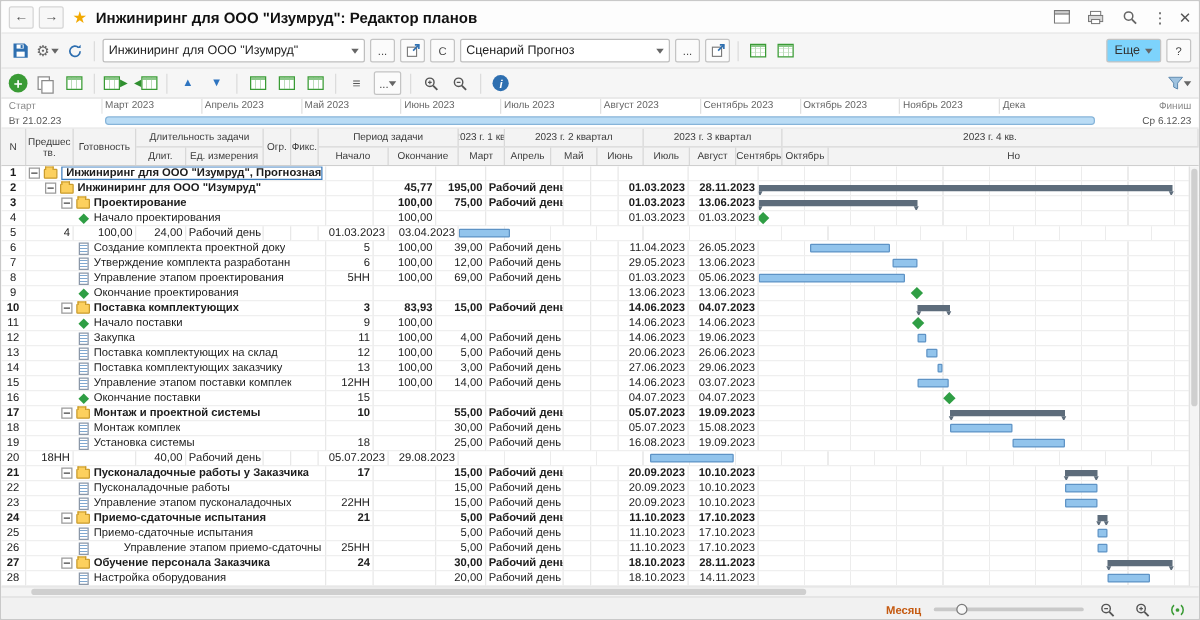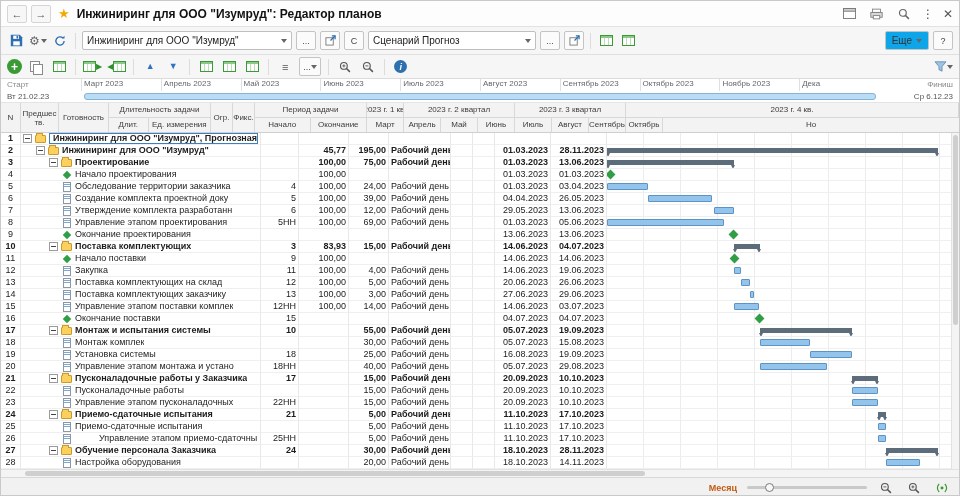--- a/index.html
+++ b/index.html
@@ -17,21 +17,21 @@
 
   
   .toolbar1{height:28px;background:#f6f6f6;border-bottom:1px solid #e0e0e0;display:flex;align-items:center;padding:0 6px;gap:4px;flex:none}
   .toolbar2{height:24px;background:#f6f6f6;border-bottom:1px solid #dcdcdc;display:flex;align-items:center;padding:0 6px;gap:5px;flex:none}
   .icbtn{min-width:18px;height:18px;display:inline-flex;align-items:center;justify-content:center;cursor:pointer;border-radius:2px}
   .sep{width:1px;height:16px;background:#dcdcdc;margin:0 2px}
   .combo{height:19px;background:#fff;border:1px solid #bfbfbf;border-radius:2px;display:flex;align-items:center;padding:0 4px;gap:4px;cursor:pointer}
   .combo .val{white-space:nowrap;overflow:hidden;font-size:10px;color:#222}
   .dd{width:0;height:0;border-left:3.5px solid transparent;border-right:3.5px solid transparent;border-top:4px solid #666;flex:none;margin-left:auto}
   .minibtn{height:19px;min-width:20px;border:1px solid #c4c4c4;background:#fbfbfb;border-radius:2px;display:inline-flex;align-items:center;justify-content:center;font-size:9px;color:#444;cursor:pointer;padding:0 3px}
-  .morebtn{height:19px;border:1px solid #c4c4c4;background:#0ea5e9;border-radius:2px;display:inline-flex;align-items:center;gap:4px;padding:0 6px;font-size:10px;color:#333;cursor:pointer}
+  .morebtn{height:19px;border:1px solid #c4c4c4;background:#7dd3fc;border-radius:2px;display:inline-flex;align-items:center;gap:4px;padding:0 6px;font-size:10px;color:#333;cursor:pointer}
   .plusbtn{width:15px;height:15px;border-radius:50%;background:#3a9b35;color:#fff;display:inline-flex;align-items:center;justify-content:center;font-size:12px;font-weight:bold;cursor:pointer;line-height:1}
   .tbl-icon{width:13px;height:11px;border:1px solid #3a9b35;display:inline-block;background-color:#fff;background-image:linear-gradient(#8cc88a 0 2px,transparent 2px),repeating-linear-gradient(90deg,transparent 0 3.2px,#bcdcba 3.2px 4px),repeating-linear-gradient(0deg,transparent 0 2.6px,#d9ecd8 2.6px 3.2px)}
   .arrow-green{color:#2f8f2f;font-size:8px;line-height:1}
   .arrow-blue{color:#2e74c0;font-size:9px;line-height:1}
   .lvl{color:#555;font-size:11px;font-weight:bold}
   .infobtn{width:13px;height:13px;border-radius:50%;background:#2e6fb0;color:#fff;font-size:9px;font-style:italic;font-weight:bold;display:inline-flex;align-items:center;justify-content:center}
   .doc-pair{width:12px;height:12px;position:relative;display:inline-block}
   .doc-pair::before,.doc-pair::after{content:"";position:absolute;width:8px;height:9px;background:#fff;border:1px solid #8a8a8a}
   .doc-pair::before{left:0;top:0}
   .doc-pair::after{left:3px;top:3px}
@@ -410,24 +410,20 @@
           <div class="td w-ogr"></div>
           <div class="td w-fix"></div>
           <div class="td w-start num">01.03.2023</div>
           <div class="td w-end num">01.03.2023</div>
           <div class="gantt-cell">
             <div class="g-ms" style="left: 0px;"></div>
           </div>
         </div>
         <div class="trow">
           <div class="td w-n ctr">5</div>
-          <div class="td w-name name-cell" style="padding-left: 41px;">
-            <span class="doc-icon"></span>
-            <span class="name-text">Обследование территории заказчика</span>
-          </div>
           <div class="td w-pred num">4</div>
           <div class="td w-ready num">100,00</div>
           <div class="td w-dur num">24,00</div>
           <div class="td w-unit">Рабочий день</div>
           <div class="td w-ogr"></div>
           <div class="td w-fix"></div>
           <div class="td w-start num">01.03.2023</div>
           <div class="td w-end num">03.04.2023</div>
           <div class="gantt-cell">
             <div class="g-bar" style="left: 0px; width: 40.7px;"></div>
@@ -438,21 +434,21 @@
           <div class="td w-name name-cell" style="padding-left: 41px;">
             <span class="doc-icon"></span>
             <span class="name-text">Создание комплекта проектной доку</span>
           </div>
           <div class="td w-pred num">5</div>
           <div class="td w-ready num">100,00</div>
           <div class="td w-dur num">39,00</div>
           <div class="td w-unit">Рабочий день</div>
           <div class="td w-ogr"></div>
           <div class="td w-fix"></div>
-          <div class="td w-start num">04.04.2023</div>
+          <div class="td w-start num">11.04.2023</div>
           <div class="td w-end num">26.05.2023</div>
           <div class="gantt-cell">
             <div class="g-bar" style="left: 40.7px; width: 64.3323px;"></div>
           </div>
         </div>
         <div class="trow">
           <div class="td w-n ctr">7</div>
           <div class="td w-name name-cell" style="padding-left: 41px;">
             <span class="doc-icon"></span>
             <span class="name-text">Утверждение комплекта разработанн</span>
@@ -630,21 +626,21 @@
           <div class="td w-end num">04.07.2023</div>
           <div class="gantt-cell">
             <div class="g-ms" style="left: 148.581px;"></div>
           </div>
         </div>
         <div class="trow bold">
           <div class="td w-n ctr">17</div>
           <div class="td w-name name-cell" style="padding-left: 28px;">
             <span class="expander"></span>
             <span class="folder-icon"></span>
-            <span class="name-text">Монтаж и испытания системы</span>
+            <span class="name-text">Монтаж и проектной системы</span>
           </div>
           <div class="td w-pred num">10</div>
           <div class="td w-ready num"></div>
           <div class="td w-dur num">55,00</div>
           <div class="td w-unit">Рабочий день</div>
           <div class="td w-ogr"></div>
           <div class="td w-fix"></div>
           <div class="td w-start num">05.07.2023</div>
           <div class="td w-end num">19.09.2023</div>
           <div class="gantt-cell">
@@ -682,24 +678,20 @@
           <div class="td w-ogr"></div>
           <div class="td w-fix"></div>
           <div class="td w-start num">16.08.2023</div>
           <div class="td w-end num">19.09.2023</div>
           <div class="gantt-cell">
             <div class="g-bar" style="left: 202.903px; width: 42.5301px;"></div>
           </div>
         </div>
         <div class="trow">
           <div class="td w-n ctr">20</div>
-          <div class="td w-name name-cell" style="padding-left: 41px;">
-            <span class="doc-icon"></span>
-            <span class="name-text">Управление этапом монтажа и устано</span>
-          </div>
           <div class="td w-pred num">18НН</div>
           <div class="td w-ready num"></div>
           <div class="td w-dur num">40,00</div>
           <div class="td w-unit">Рабочий день</div>
           <div class="td w-ogr"></div>
           <div class="td w-fix"></div>
           <div class="td w-start num">05.07.2023</div>
           <div class="td w-end num">29.08.2023</div>
           <div class="gantt-cell">
             <div class="g-bar" style="left: 152.774px; width: 66.8387px;"></div>

